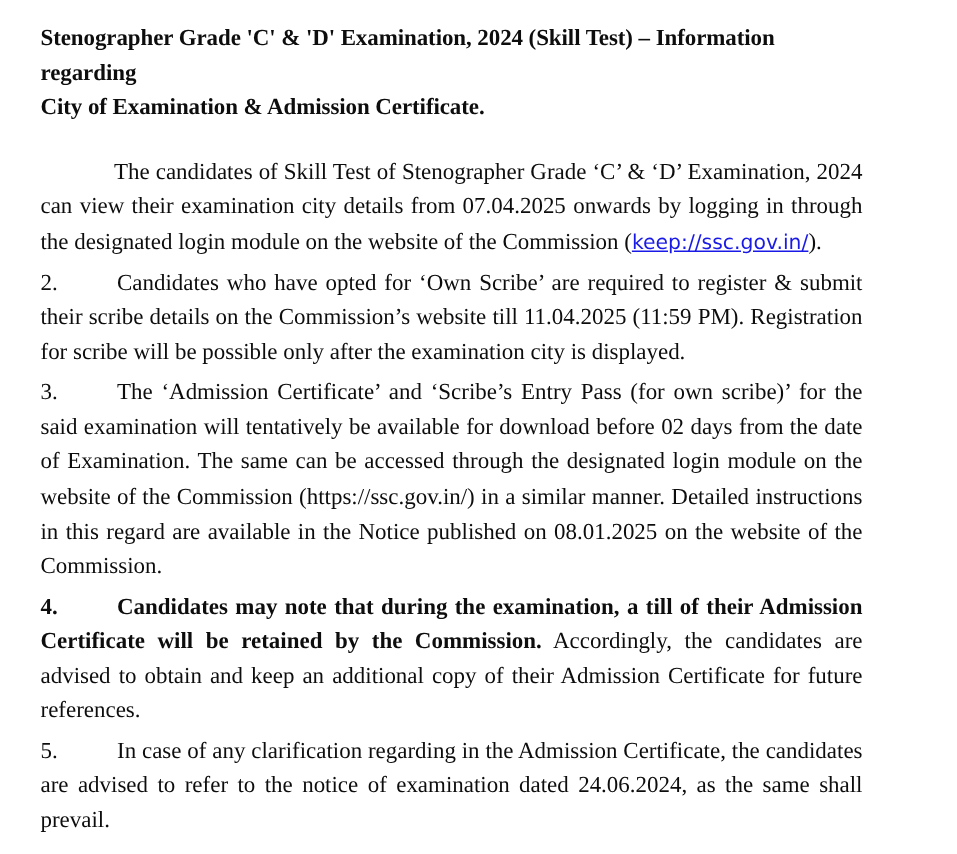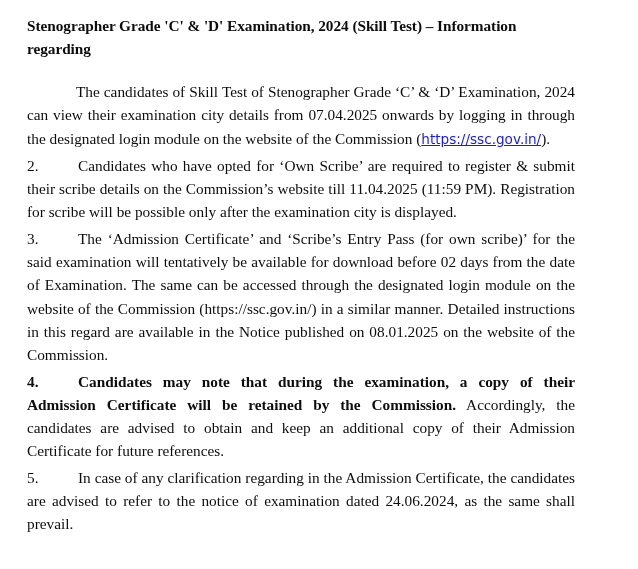--- a/index.html
+++ b/index.html
@@ -52,25 +52,26 @@
     font-size: 13.6px;
   }
 </style>
 </head>
 <body>
 
 <div class="page">
 
   <div class="doc-title">
     <span>Stenographer Grade 'C' &amp; 'D' Examination, 2024 (Skill Test) – Information regarding</span><br>
+    <span>City of Examination &amp; Admission Certificate.</span>
   </div>
 
-  <p class="para para-gap-lg indent-first"><span>The candidates of Skill Test of Stenographer Grade ‘C’ &amp; ‘D’ Examination, 2024 can view their examination city details from 07.04.2025 onwards by logging in through the designated login module on the website of the Commission (</span><a class="doclink" href="#">https://ssc.gov.in/</a><span>).</span></p>
+  <p class="para para-gap-lg indent-first"><span>The candidates of Skill Test of Stenographer Grade ‘C’ &amp; ‘D’ Examination, 2024 can view their examination city details from 07.04.2025 onwards by logging in through the designated login module on the website of the Commission (</span><a class="doclink" href="#">keep://ssc.gov.in/</a><span>).</span></p>
 
   <p class="para para-gap-md"><span class="num">2.</span><span>Candidates who have opted for ‘Own Scribe’ are required to register &amp; submit their scribe details on the Commission’s website till 11.04.2025 (11:59 PM). Registration for scribe will be possible only after the examination city is displayed.</span></p>
 
   <p class="para para-gap-md"><span class="num">3.</span><span>The ‘Admission Certificate’ and ‘Scribe’s Entry Pass (for own scribe)’ for the said examination will tentatively be available for download before 02 days from the date of Examination. The same can be accessed through the designated login module on the website of the Commission (https://ssc.gov.in/) in a similar manner. Detailed instructions in this regard are available in the Notice published on 08.01.2025 on the website of the Commission.</span></p>
 
-  <p class="para para-gap-md"><span class="num b">4.</span><span class="b">Candidates may note that during the examination, a copy of their Admission Certificate will be retained by the Commission.</span><span> Accordingly, the candidates are advised to obtain and keep an additional copy of their Admission Certificate for future references.</span></p>
+  <p class="para para-gap-md"><span class="num b">4.</span><span class="b">Candidates may note that during the examination, a till of their Admission Certificate will be retained by the Commission.</span><span> Accordingly, the candidates are advised to obtain and keep an additional copy of their Admission Certificate for future references.</span></p>
 
   <p class="para para-gap-md"><span class="num">5.</span><span>In case of any clarification regarding in the Admission Certificate, the candidates are advised to refer to the notice of examination dated 24.06.2024, as the same shall prevail.</span></p>
 
 </div>
 
 </body></html>

